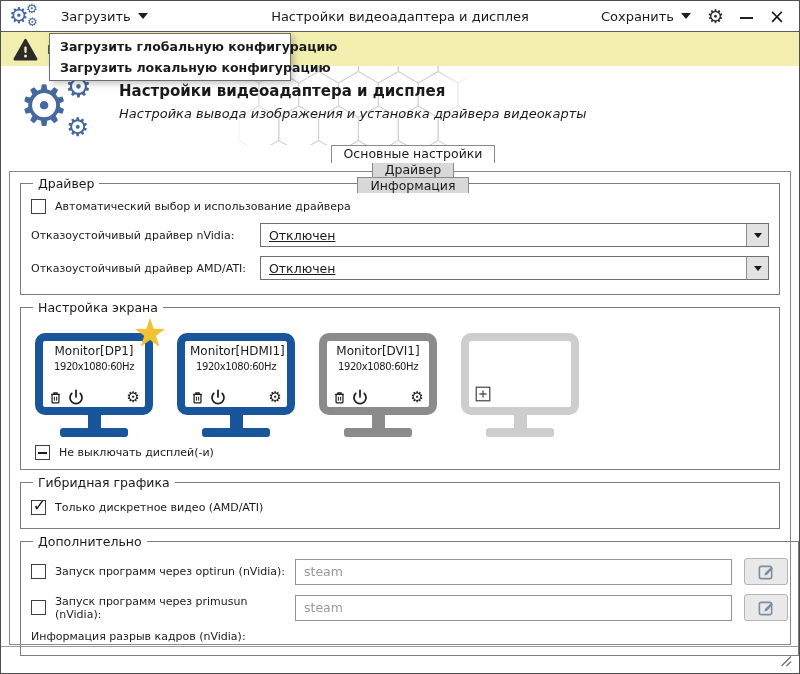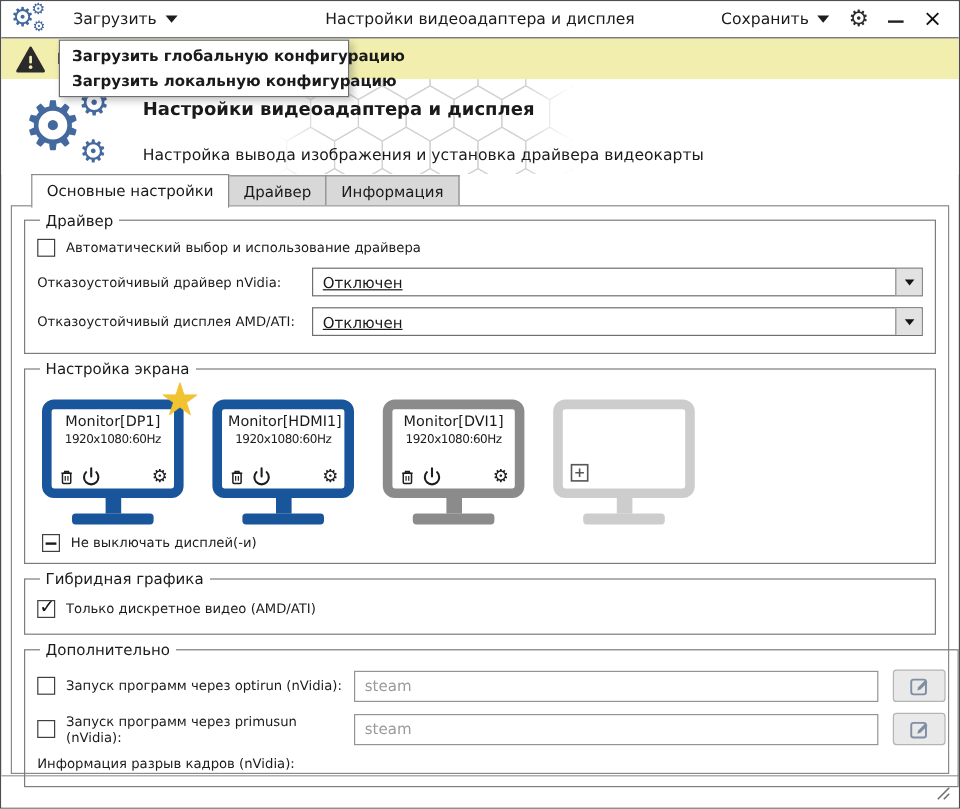--- a/index.html
+++ b/index.html
@@ -30,23 +30,23 @@
   .header{height:79px;position:relative;background:#fff;}
   .hexwrap{position:absolute;left:230px;top:0;width:245px;height:79px;}
   #hexbg{position:absolute;inset:0;}
   #hexbg polygon{fill:none;stroke:#d2d2d2;stroke-width:1;}
   .hexfade{position:absolute;inset:0;background:linear-gradient(90deg,#fff 0,rgba(255,255,255,0) 16%,rgba(255,255,255,0) 84%,#fff 100%);}
   .hd-logo{position:absolute;left:18px;top:8px;width:95px;height:66px;}
   .hd-logo .g1{font-size:56px;left:0;top:4px;}
   .hd-logo .g2{font-size:30px;left:46px;top:-2px;}
   .hd-logo .g3{font-size:26px;left:47px;top:40px;}
   .hd-title{position:absolute;left:118px;top:16px;font-size:15px;font-weight:bold;}
-  .hd-sub{position:absolute;left:118px;top:56px;font-size:13px;}
-  
-  .tabs{display:flex;margin-left:25px;height:26px;align-items:flex-end;position:relative;z-index:3;}
+  .hd-sub{position:absolute;left:118px;top:40px;font-size:13px;font-style:italic;}
+  
+  .tabs{display:flex;margin-left:25px;height:26px;align-items:center;position:relative;z-index:3;flex-direction:column;}
   .tab{height:25px;box-sizing:border-box;display:flex;align-items:center;padding:0 12px;font-size:12.5px;
        border:1px solid #8a8a8a;border-bottom:none;background:#d8d8d8;margin-right:-1px;}
   .tab.active{background:#fff;height:28px;margin-bottom:-2px;padding-bottom:2px;z-index:4;position:relative;}
   
   .panel{margin:0 8px;border:1px solid #8a8a8a;height:474px;box-sizing:border-box;position:relative;z-index:1;background:#fff;padding-top:1px;}
   fieldset{margin:3px 10px 5px;border:1px solid #7c7c7c;border-radius:0;padding:2px 8px 7px;}
   legend{font-size:12.5px;padding:0 5px;margin-left:4px;}
   .frow{display:flex;align-items:center;margin:9px 2px;}
   .lbl{font-size:11px;}
   .cb{width:15px;height:15px;box-sizing:border-box;border:1px solid #3f3f3f;background:#fff;flex:none;
@@ -192,21 +192,21 @@
       <div class="frow">
         <span class="lbl lblw">Отказоустойчивый драйвер nVidia:</span>
         <div class="combo">
           <span class="val">Отключен</span>
           <span class="cbtn">
               <span class="arrow"></span>
             </span>
         </div>
       </div>
       <div class="frow" style="margin-bottom:7px;">
-        <span class="lbl lblw">Отказоустойчивый дисплея AMD/ATI:</span>
+        <span class="lbl lblw">Отказоустойчивый драйвер AMD/ATI:</span>
         <div class="combo">
           <span class="val">Отключен</span>
           <span class="cbtn">
               <span class="arrow"></span>
             </span>
         </div>
       </div>
     </fieldset>
 
     <fieldset>

